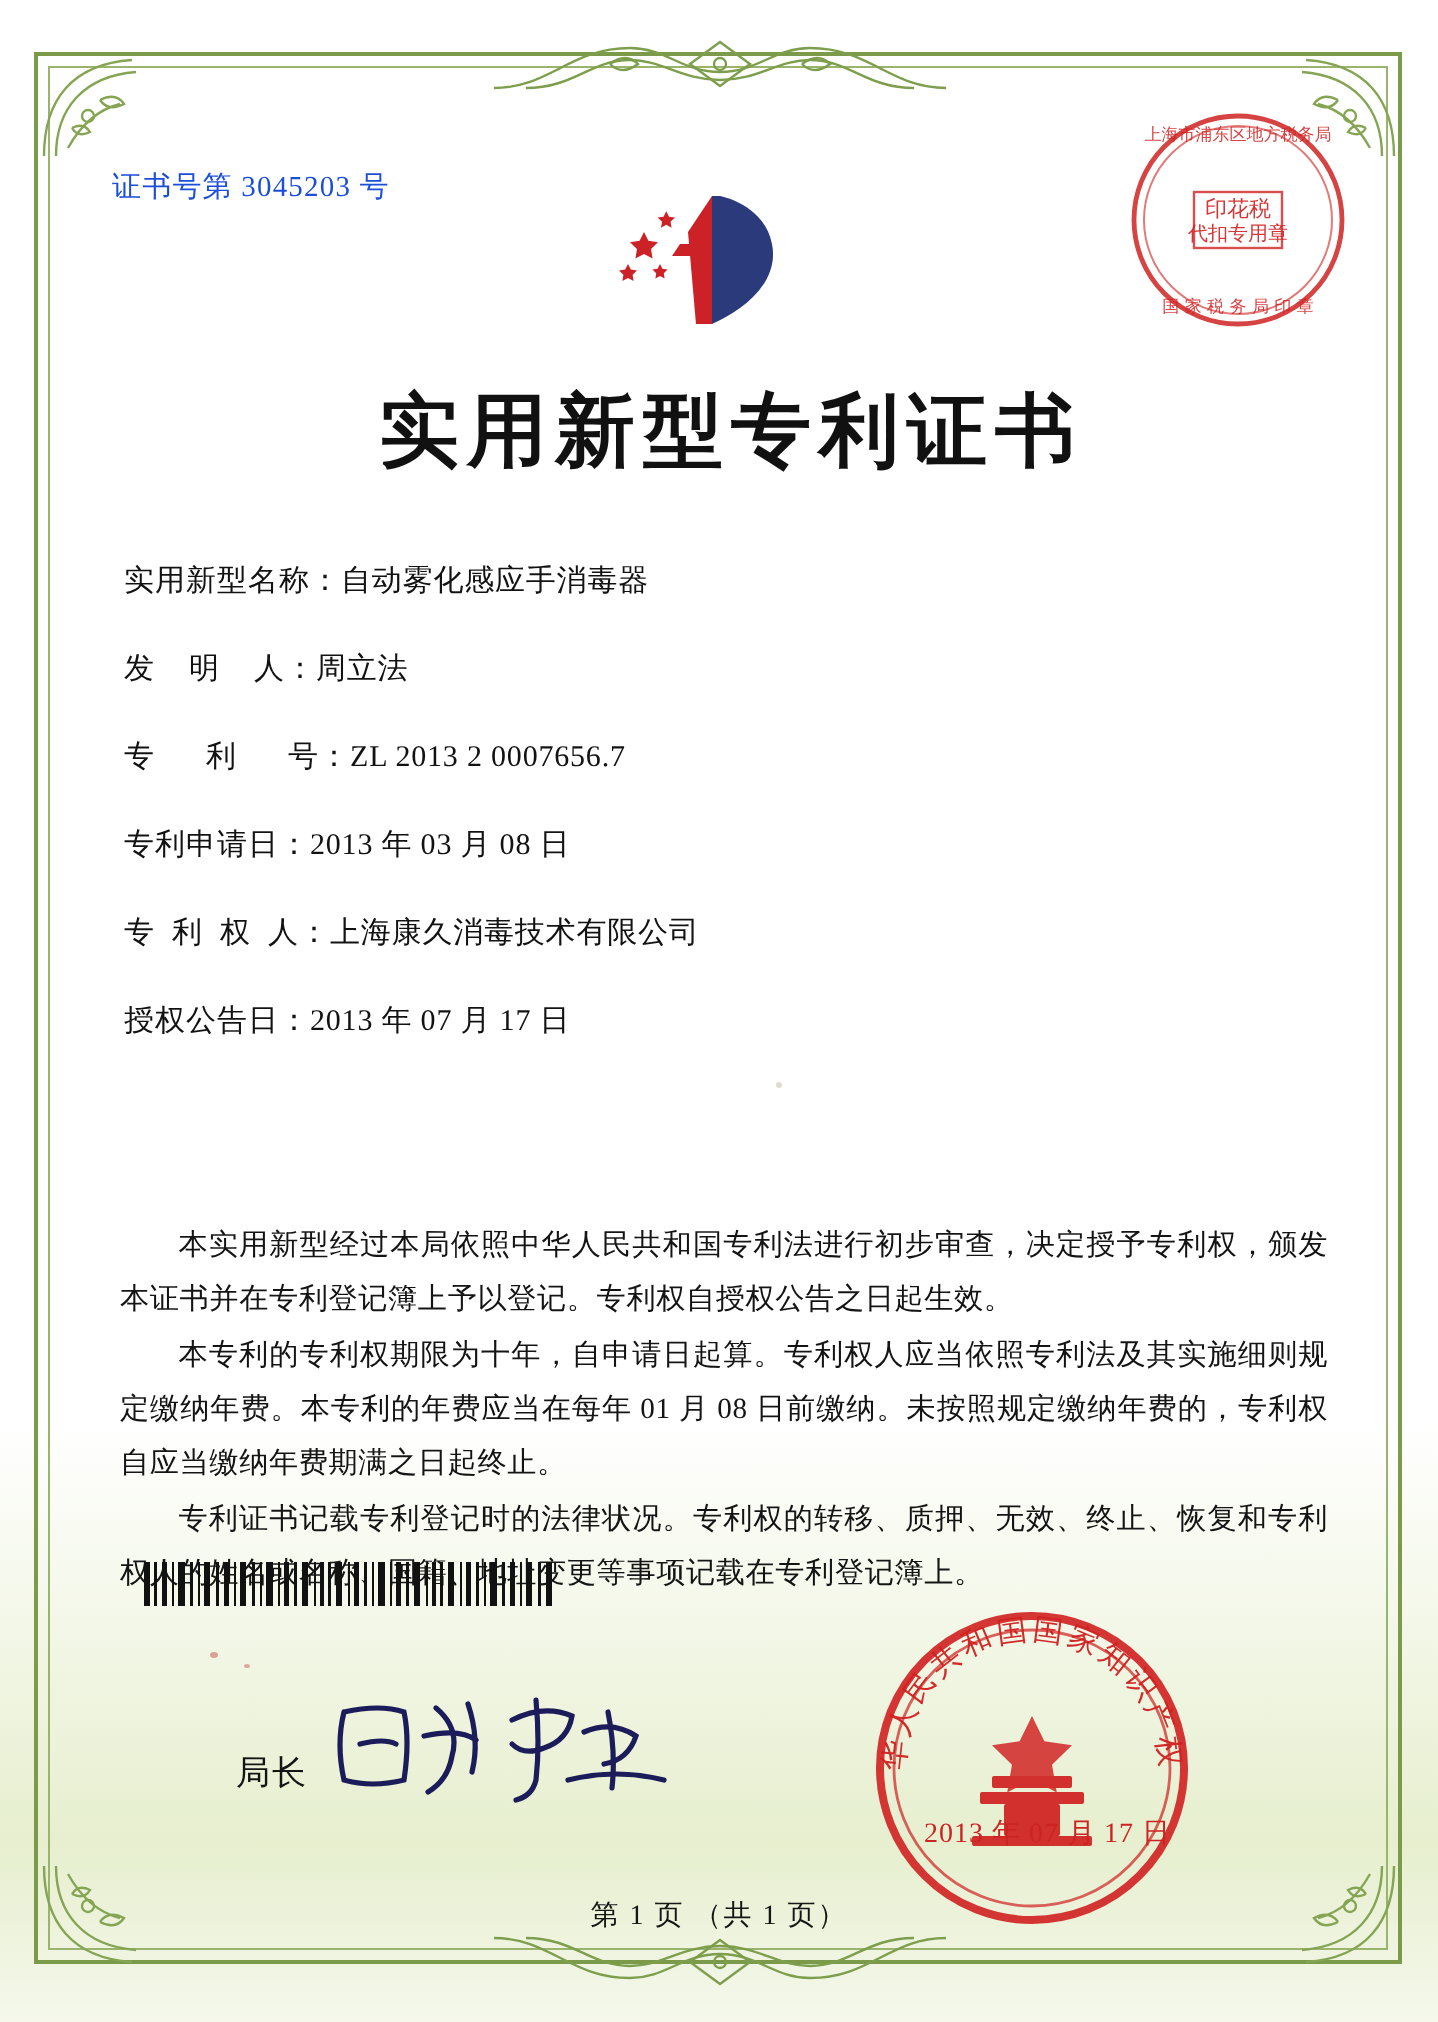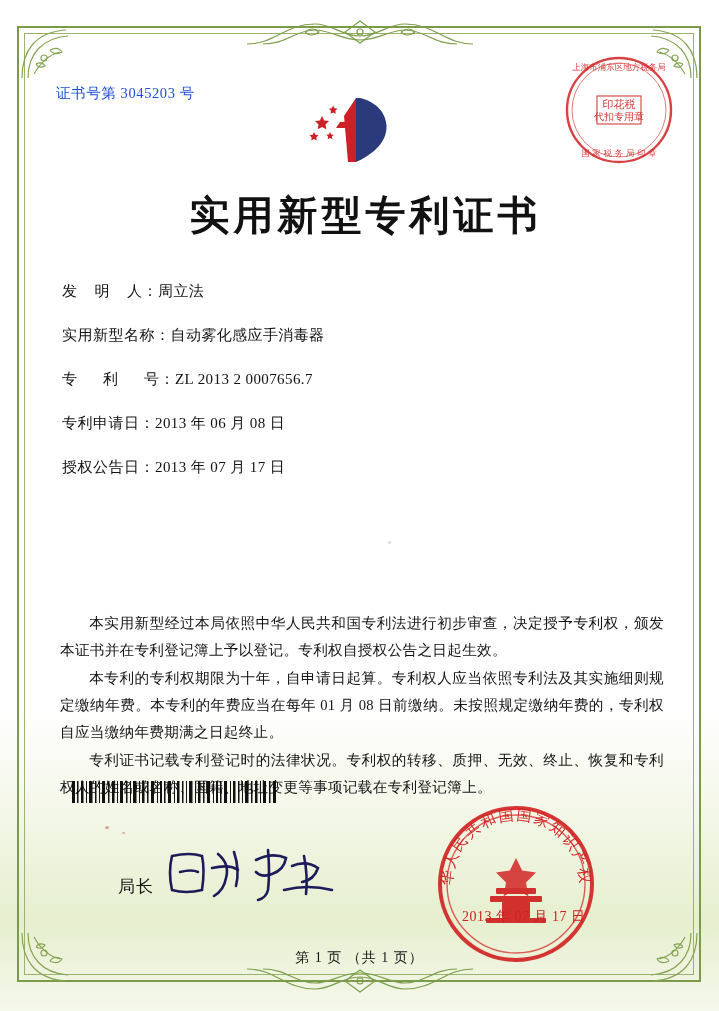--- a/index.html
+++ b/index.html
@@ -299,34 +299,38 @@
         <text x="58" y="18" text-anchor="middle">上海市浦东区地方税务局</text>
         <text x="58" y="104" text-anchor="middle">国 家 税 务 局 印 章</text>
       </g>
     </svg>
   </div>
 
   <div class="doc-title">实用新型专利证书</div>
 
   <div class="fields">
     <div class="field-row">
+      <span class="field-label">实用新型名称：</span>
+      <span class="field-value">自动雾化感应手消毒器</span>
+    </div>
+    <div class="field-row">
       <span class="field-label">发    明    人：</span>
       <span class="field-value">周立法</span>
     </div>
     <div class="field-row">
-      <span class="field-label">实用新型名称：</span>
-      <span class="field-value">自动雾化感应手消毒器</span>
-    </div>
-    <div class="field-row">
       <span class="field-label">专      利      号：</span>
       <span class="field-value">ZL 2013 2 0007656.7</span>
     </div>
     <div class="field-row">
       <span class="field-label">专利申请日：</span>
-      <span class="field-value">2013 年 06 月 08 日</span>
+      <span class="field-value">2013 年 03 月 08 日</span>
+    </div>
+    <div class="field-row">
+      <span class="field-label">专  利  权  人：</span>
+      <span class="field-value">上海康久消毒技术有限公司</span>
     </div>
     <div class="field-row">
       <span class="field-label">授权公告日：</span>
       <span class="field-value">2013 年 07 月 17 日</span>
     </div>
   </div>
 
   <div class="body-text">
     <p>本实用新型经过本局依照中华人民共和国专利法进行初步审查，决定授予专利权，颁发本证书并在专利登记簿上予以登记。专利权自授权公告之日起生效。</p>
     <p>本专利的专利权期限为十年，自申请日起算。专利权人应当依照专利法及其实施细则规定缴纳年费。本专利的年费应当在每年 01 月 08 日前缴纳。未按照规定缴纳年费的，专利权自应当缴纳年费期满之日起终止。</p>

